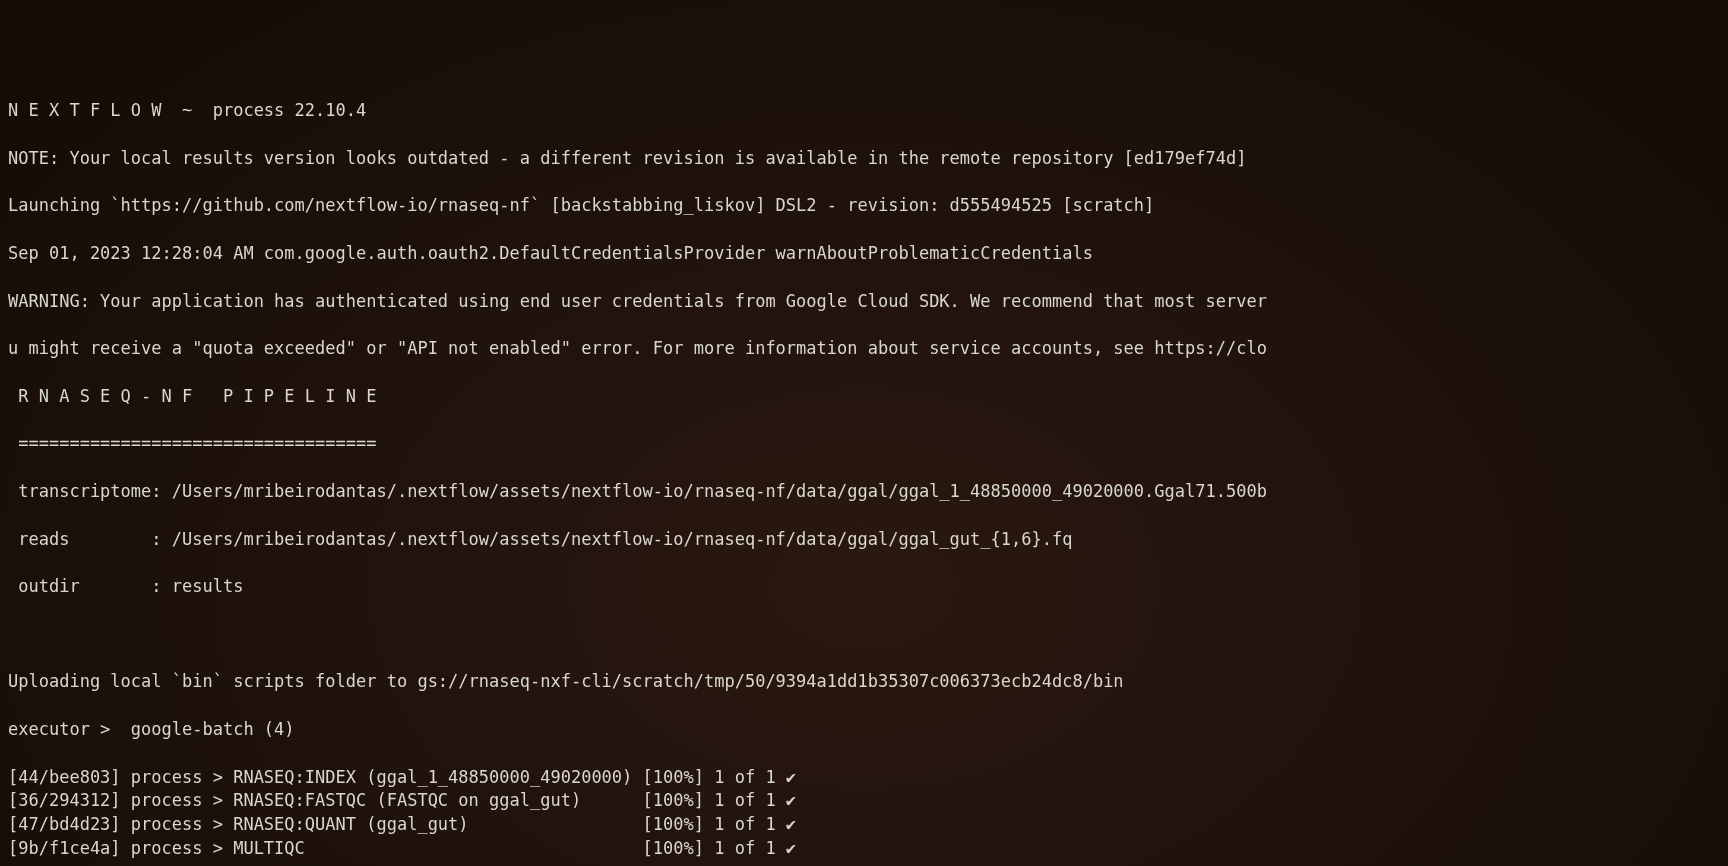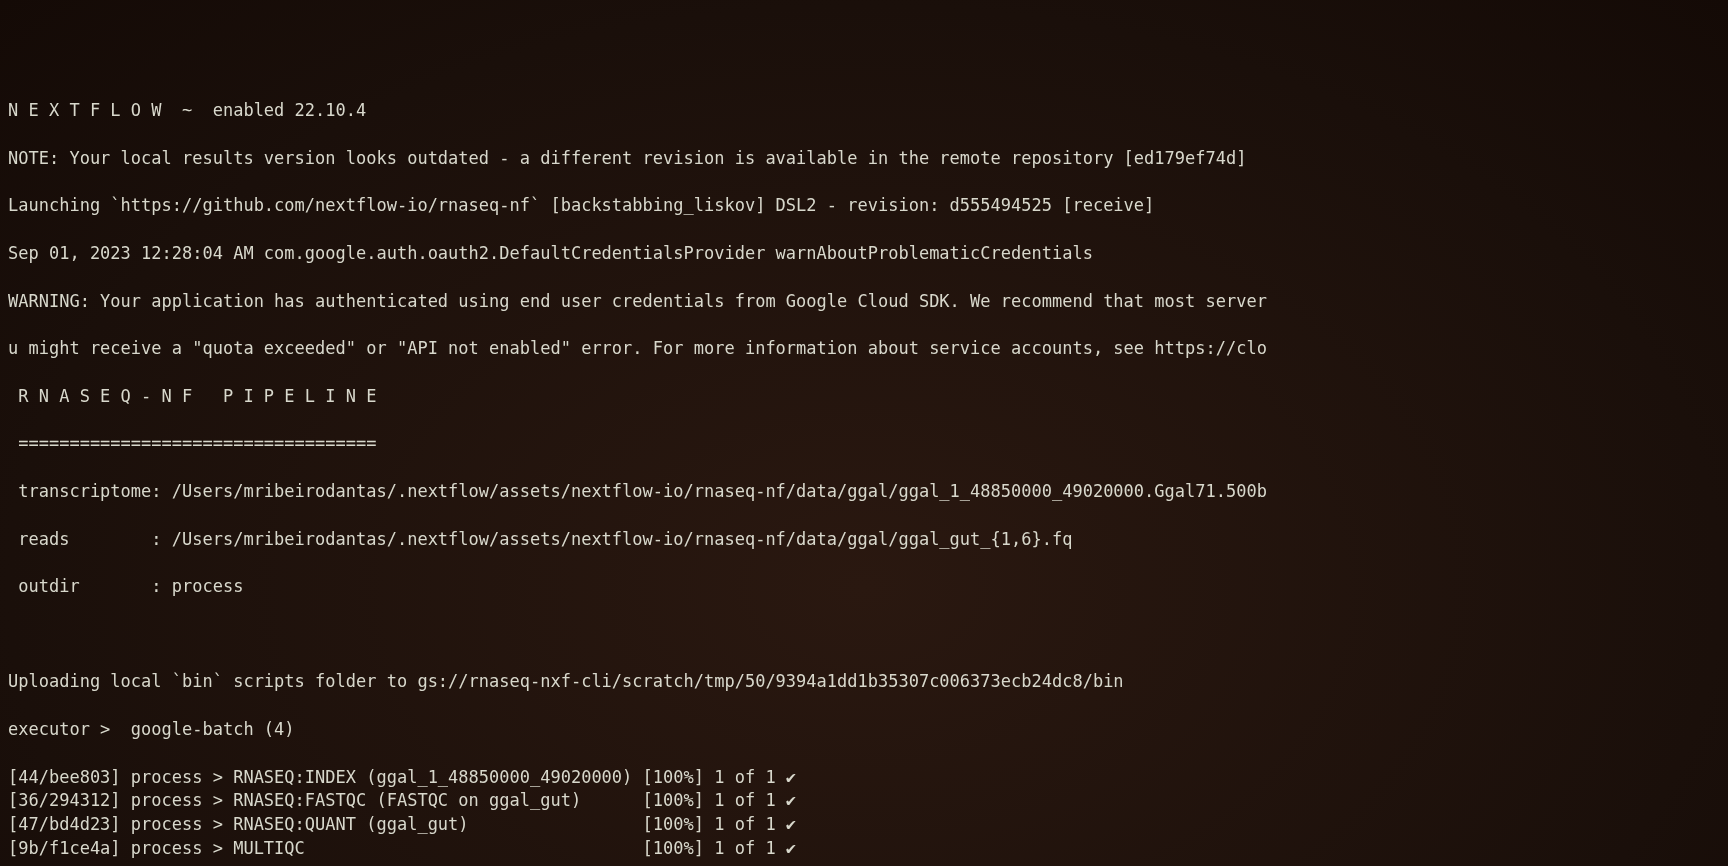--- a/index.html
+++ b/index.html
@@ -22,31 +22,31 @@
     }
     .check {
       color: #d8d8cc;
     }
   </style>
 </head>
 <body>
 
 
 
-<span class="line">N E X T F L O W  ~  enabled 22.10.4</span>
+<span class="line">N E X T F L O W  ~  process 22.10.4</span>
 <span class="line">NOTE: Your local results version looks outdated - a different revision is available in the remote repository [ed179ef74d]</span>
-<span class="line">Launching `https://github.com/nextflow-io/rnaseq-nf` [backstabbing_liskov] DSL2 - revision: d555494525 [receive]</span>
+<span class="line">Launching `https://github.com/nextflow-io/rnaseq-nf` [backstabbing_liskov] DSL2 - revision: d555494525 [scratch]</span>
 <span class="line">Sep 01, 2023 12:28:04 AM com.google.auth.oauth2.DefaultCredentialsProvider warnAboutProblematicCredentials</span>
 <span class="line">WARNING: Your application has authenticated using end user credentials from Google Cloud SDK. We recommend that most server</span>
 <span class="line">u might receive a "quota exceeded" or "API not enabled" error. For more information about service accounts, see https://clo</span>
 <span class="line"> R N A S E Q - N F   P I P E L I N E</span>
 <span class="line"> ===================================</span>
 <span class="line"> transcriptome: /Users/mribeirodantas/.nextflow/assets/nextflow-io/rnaseq-nf/data/ggal/ggal_1_48850000_49020000.Ggal71.500b</span>
 <span class="line"> reads        : /Users/mribeirodantas/.nextflow/assets/nextflow-io/rnaseq-nf/data/ggal/ggal_gut_{1,6}.fq</span>
-<span class="line"> outdir       : process</span>
+<span class="line"> outdir       : results</span>
 <span class="line"> </span>
 <span class="line">Uploading local `bin` scripts folder to gs://rnaseq-nxf-cli/scratch/tmp/50/9394a1dd1b35307c006373ecb24dc8/bin</span>
 <span class="line">executor &gt;  google-batch (4)</span>
 <div id="process-lines"><span class="line">[44/bee803] process &gt; RNASEQ:INDEX (ggal_1_48850000_49020000) [100%] 1 of 1 <span class="check">✔</span></span><span class="line">[36/294312] process &gt; RNASEQ:FASTQC (FASTQC on ggal_gut)      [100%] 1 of 1 <span class="check">✔</span></span><span class="line">[47/bd4d23] process &gt; RNASEQ:QUANT (ggal_gut)                 [100%] 1 of 1 <span class="check">✔</span></span><span class="line">[9b/f1ce4a] process &gt; MULTIQC                                 [100%] 1 of 1 <span class="check">✔</span></span></div>
 
 
 
 
 
 

